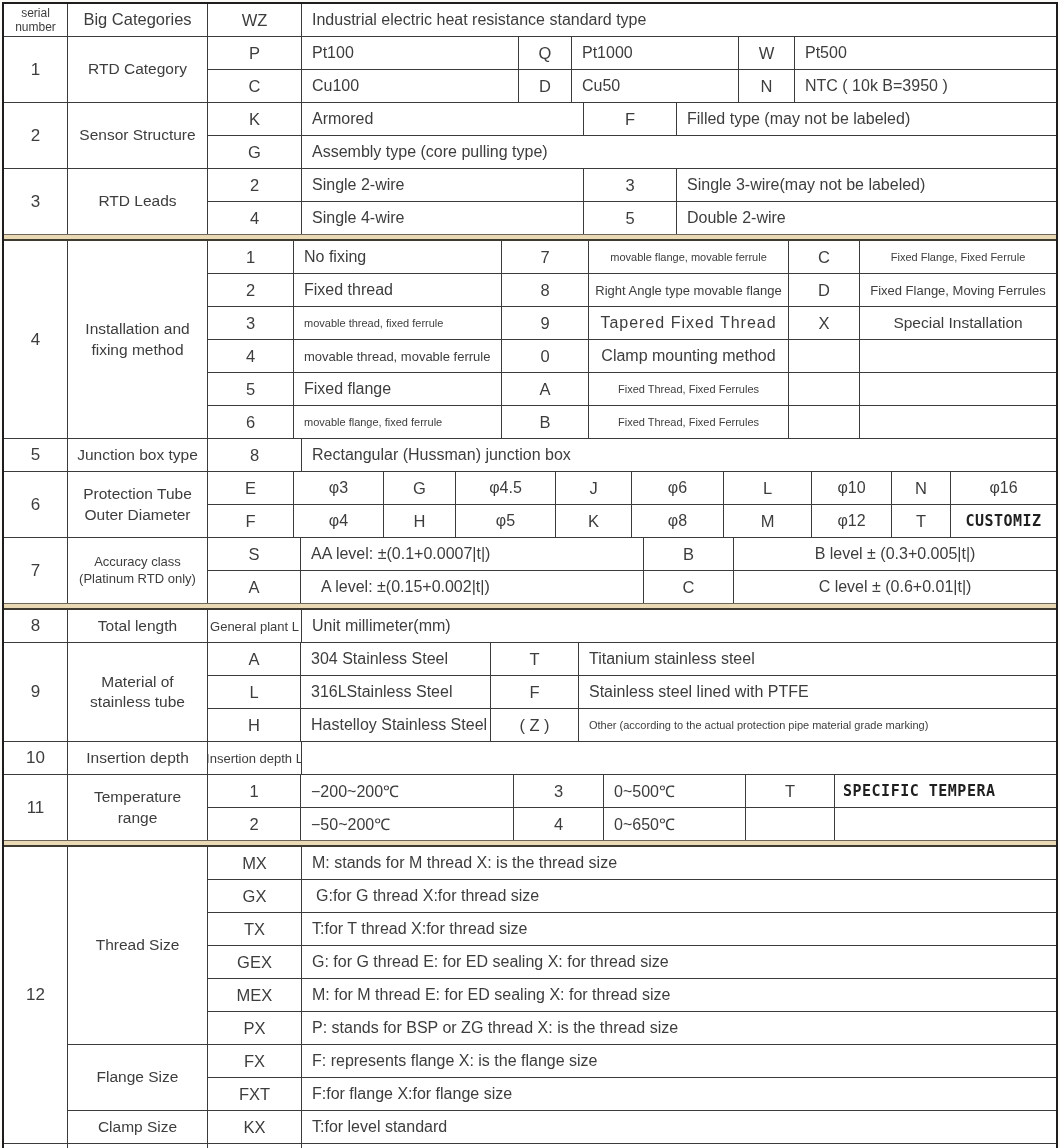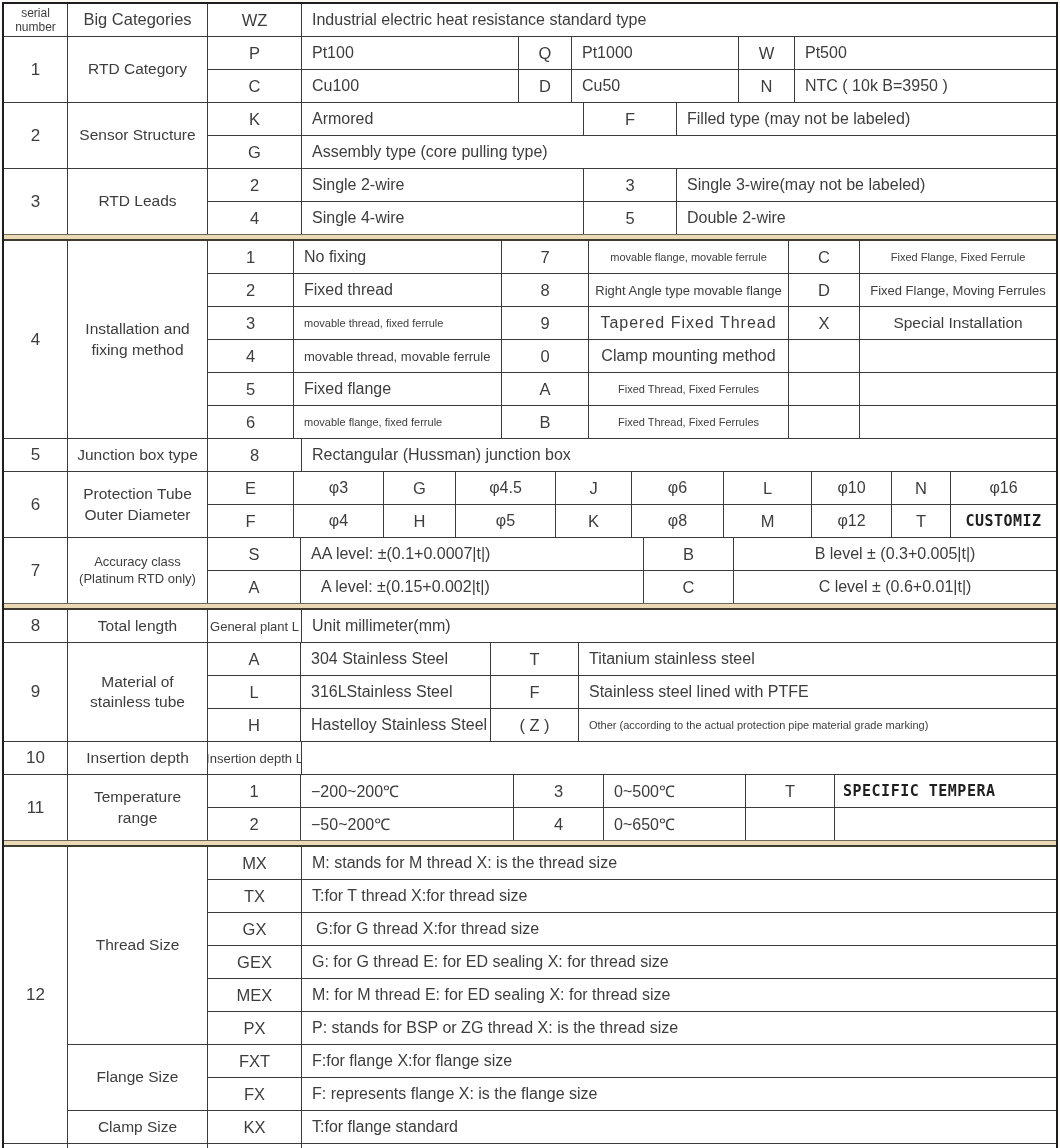--- a/index.html
+++ b/index.html
@@ -295,60 +295,60 @@
     <div class="serial">12</div>
     <div class="groupcol">
       <div class="group">
         <div class="cat">Thread Size</div>
         <div class="rows">
           <div class="row">
             <div class="c code" style="width:94px">MX</div>
             <div class="c desc end">M: stands for M thread X: is the thread size</div>
           </div>
           <div class="row">
+            <div class="c code" style="width:94px">GX</div>
+            <div class="c desc end" style="padding-left:14px">G:for G thread X:for thread size</div>
+          </div>
+          <div class="row">
             <div class="c code" style="width:94px">TX</div>
             <div class="c desc end">T:for T thread X:for thread size</div>
-          </div>
-          <div class="row">
-            <div class="c code" style="width:94px">GX</div>
-            <div class="c desc end" style="padding-left:14px">G:for G thread X:for thread size</div>
           </div>
           <div class="row">
             <div class="c code" style="width:94px">GEX</div>
             <div class="c desc end">G: for G thread E: for ED sealing X: for thread size</div>
           </div>
           <div class="row">
             <div class="c code" style="width:94px">MEX</div>
             <div class="c desc end">M: for M thread E: for ED sealing X: for thread size</div>
           </div>
           <div class="row">
             <div class="c code" style="width:94px">PX</div>
             <div class="c desc end">P: stands for BSP or ZG thread X: is the thread size</div>
           </div>
         </div>
       </div>
       <div class="group">
         <div class="cat">Flange Size</div>
         <div class="rows">
           <div class="row">
+            <div class="c code" style="width:94px">FX</div>
+            <div class="c desc end">F: represents flange X: is the flange size</div>
+          </div>
+          <div class="row">
             <div class="c code" style="width:94px">FXT</div>
             <div class="c desc end">F:for flange X:for flange size</div>
-          </div>
-          <div class="row">
-            <div class="c code" style="width:94px">FX</div>
-            <div class="c desc end">F: represents flange X: is the flange size</div>
           </div>
         </div>
       </div>
       <div class="group">
         <div class="cat">Clamp Size</div>
         <div class="rows">
           <div class="row">
             <div class="c code" style="width:94px">KX</div>
-            <div class="c desc end">T:for flange standard</div>
+            <div class="c desc end">T:for level standard</div>
           </div>
         </div>
       </div>
     </div>
   </div>
 
   <div class="section">
     <div class="serial">13</div>
     <div class="cat">Other</div>
     <div class="rows">

